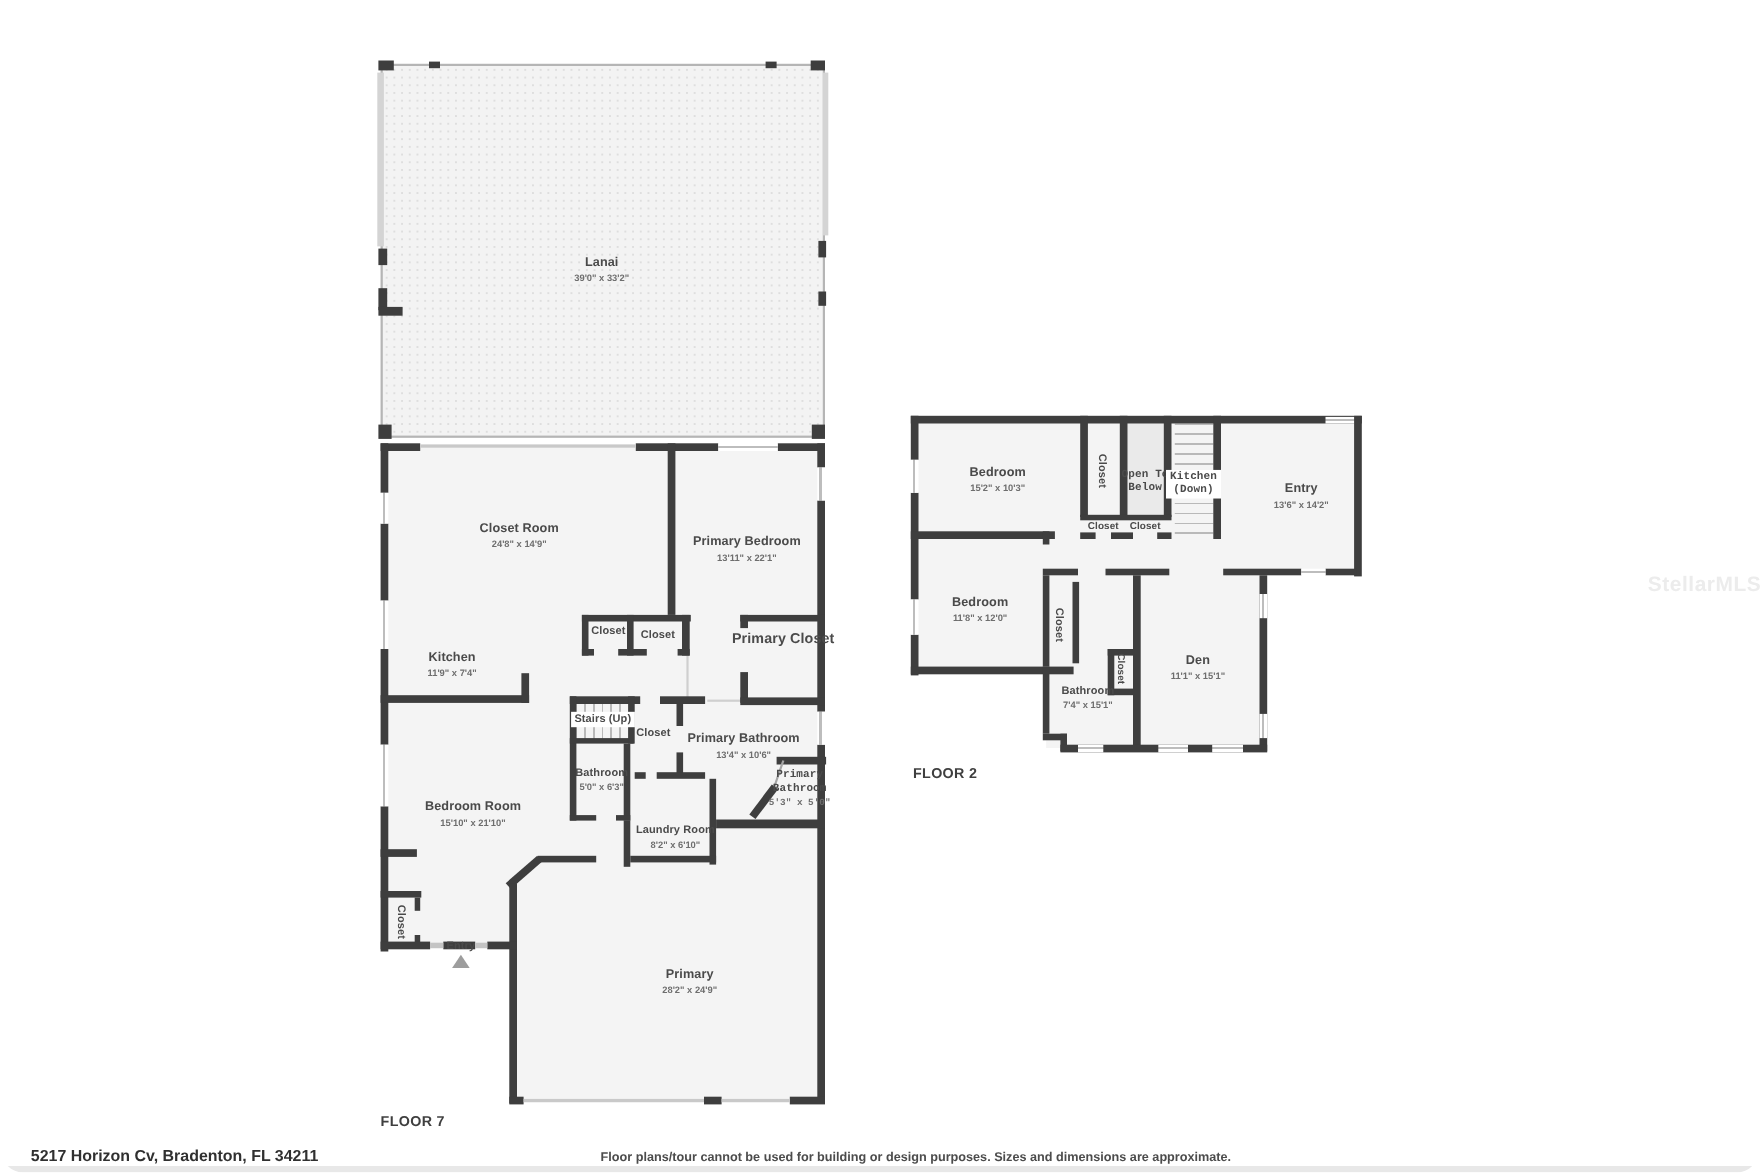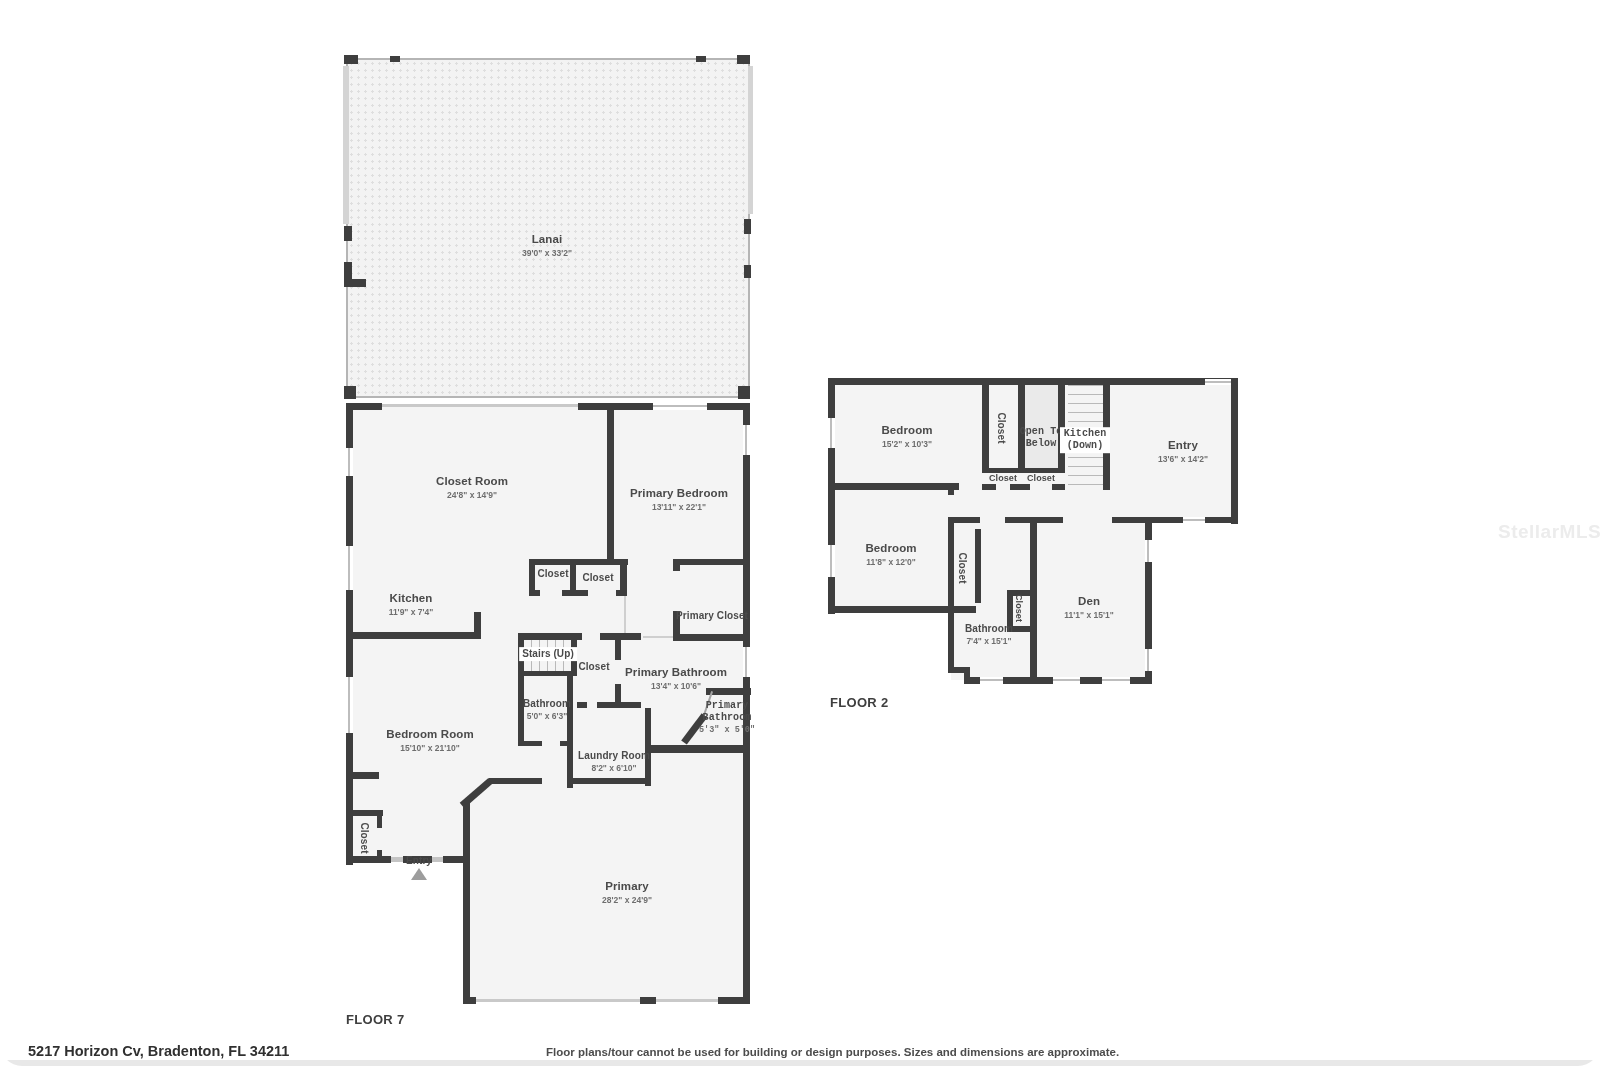--- a/index.html
+++ b/index.html
@@ -162,21 +162,21 @@
     <div class="lbl" style="left:411px;top:604px">
       <div>Kitchen</div>
       <div class="rdim">11'9" x 7'4"</div>
     </div>
     <div class="lbl sm" style="left:553px;top:574px">
       <div>Closet</div>
     </div>
     <div class="lbl sm" style="left:598px;top:578px">
       <div>Closet</div>
     </div>
-    <div class="lbl" style="left:712px;top:616px;font-size:10px">
+    <div class="lbl" style="left:712px;top:580px;font-size:13px">
       <div>Primary Closet</div>
     </div>
     <div class="lbl sm chip" style="left:548px;top:654px">
       <div>Stairs (Up)</div>
     </div>
     <div class="lbl sm" style="left:594px;top:667px">
       <div>Closet</div>
     </div>
     <div class="lbl sm" style="left:547px;top:709px">
       <div>Bathroom</div>

